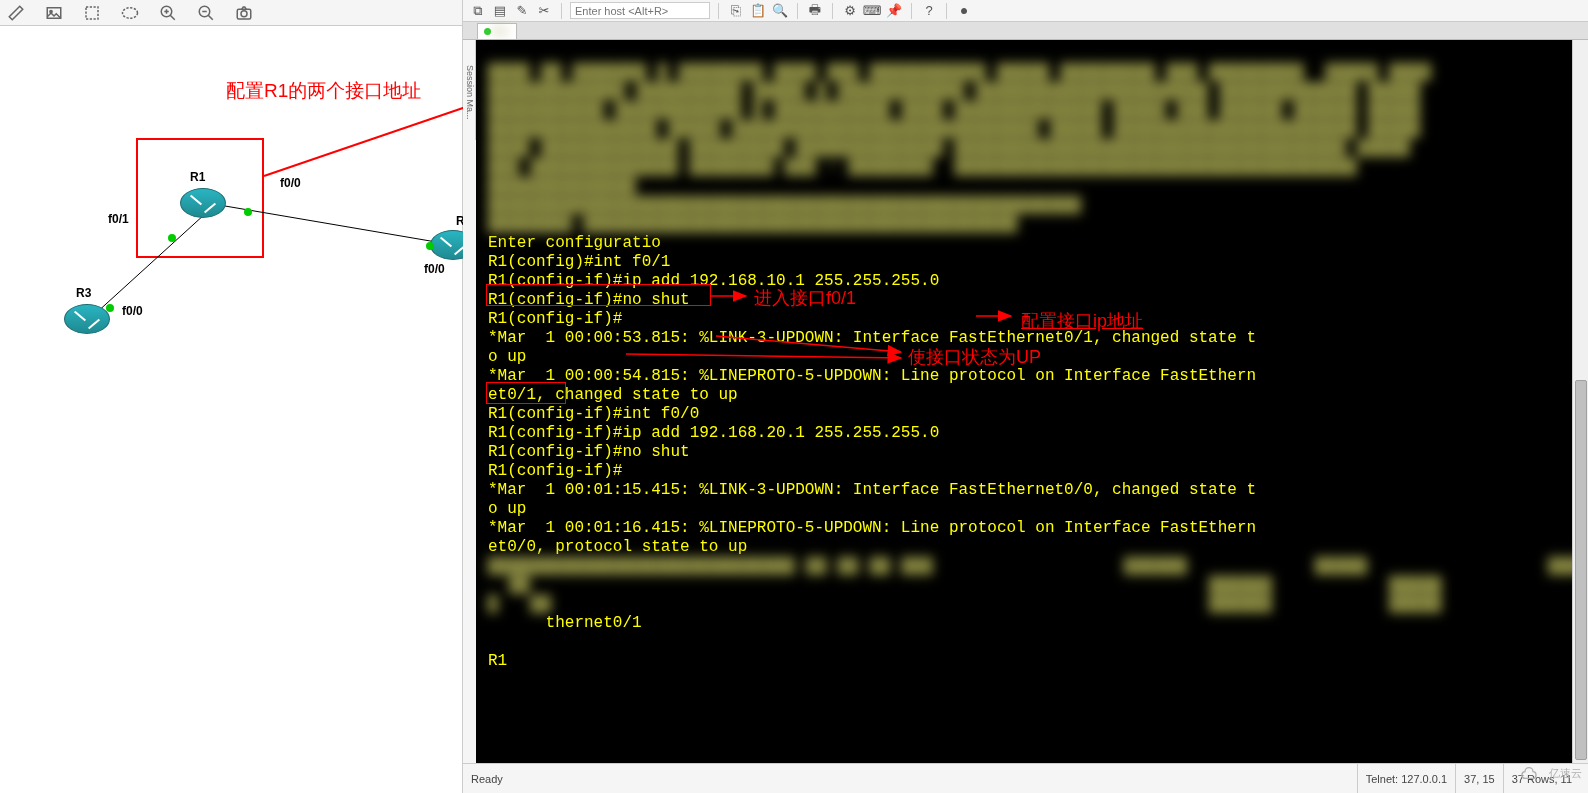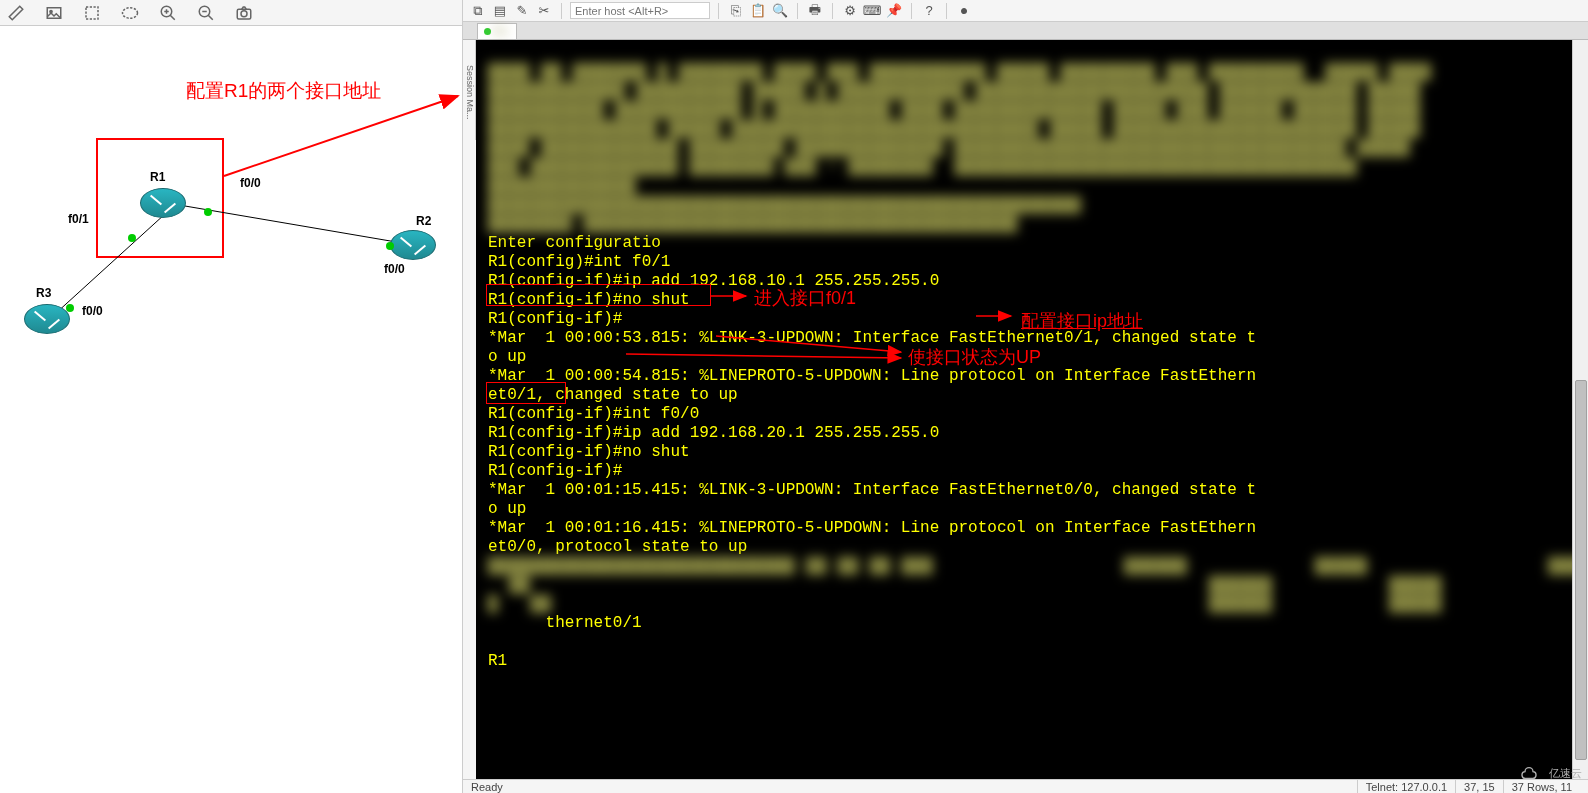--- a/index.html
+++ b/index.html
@@ -29,21 +29,21 @@
     padding: 0 6px;
     gap: 18px;
   }
   .left-toolbar .tool {
     width: 20px; height: 20px;
     display: flex; align-items: center; justify-content: center;
     color: #666;
   }
   .topology {
     position: relative;
-    width: 100%; height: calc(100% - 26px);
+    width: 100%; height: calc(100% - 26px); margin-left: 40px;
   }
   .annotation-title {
     position: absolute;
     left: 186px; top: 52px;
     color: #ff0000;
     font-size: 19px;
     font-weight: normal;
   }
   .red-box {
     position: absolute;
@@ -204,21 +204,21 @@
     border-left:1px solid #ccc;
   }
   .scroll-thumb {
     position:absolute;
     left:2px; width:12px;
     background:#c0c0c0;
     border:1px solid #a0a0a0;
     border-radius:2px;
   }
   .status-bar {
-    height:14px;
+    height:30px;
     background:#f5f5f5;
     border-top:1px solid #ccc;
     display:flex;
     align-items:center;
     font-size:11px;
     color:#444;
     padding:0 8px;
   }
   .status-bar .sb-sep { flex:1; }
   .status-bar .cell { border-left:1px solid #ccc; padding:9px 8px; height:100%; display:flex; align-items:center;}

